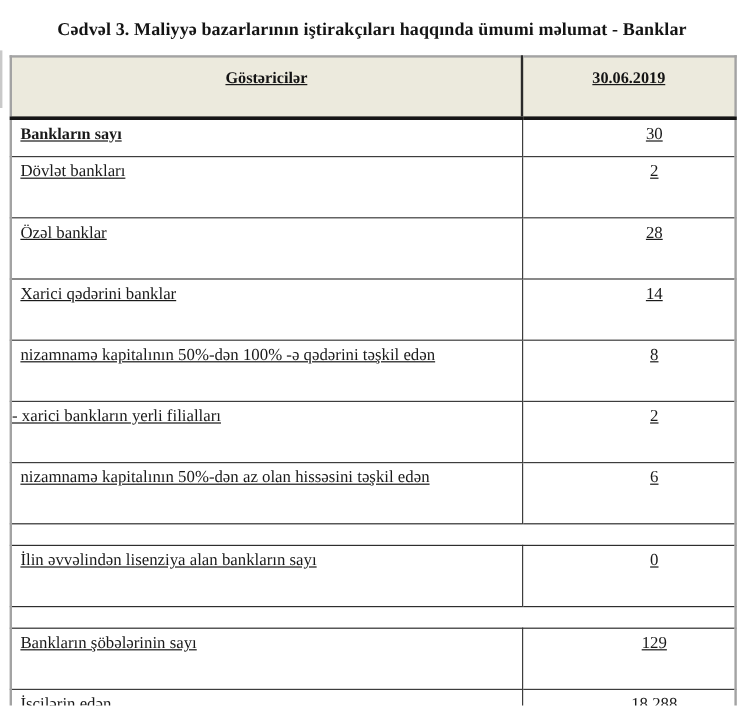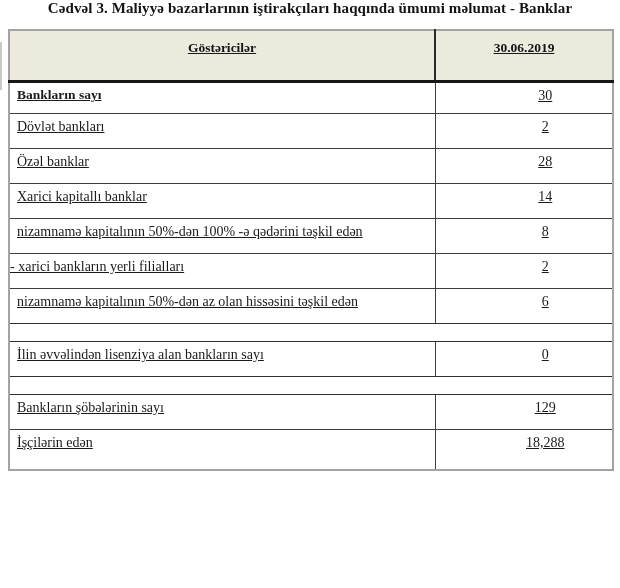--- a/index.html
+++ b/index.html
@@ -11,21 +11,21 @@
     overflow: hidden;
     font-family: "Liberation Serif", "DejaVu Serif", serif;
     color: #1a1a1a;
   }
   .page {
     width: 620px;
     height: 588px;
     position: relative;
   }
   .doc-title {
-    padding-top: 0;
+    padding-top: 17px;
     text-align: center;
     font-size: 15px;
     font-weight: bold;
     letter-spacing: 0.1px;
     color: #141414;
   }
   table.main-table {
     border-collapse: collapse;
     table-layout: fixed;
     margin-left: 8px;
@@ -45,21 +45,21 @@
     text-align: center;
     vertical-align: top;
     padding-top: 9px;
     border-bottom: 3px solid #161616;
     color: #141414;
   }
   thead th.value-head {
     border-left: 2px solid #2a2a2a;
   }
 
-  tbody tr { height: 35px; }
+  tbody tr { height: 51px; }
   tbody tr.first-row { height: 32px; }
   tbody tr.last-row  { height: 40px; }
   tbody tr.spacer    { height: 18px; }
 
   tbody td {
     border-top: 1.5px solid #3d3d3d;
     vertical-align: top;
     font-size: 14px;
     line-height: 1.25;
     padding-left: 44px;
@@ -121,21 +121,21 @@
         </tr>
         <tr class="">
           <td class="label">Dövlət bankları</td>
           <td class="value">2</td>
         </tr>
         <tr class="">
           <td class="label">Özəl banklar</td>
           <td class="value">28</td>
         </tr>
         <tr class="">
-          <td class="label">Xarici kapitallı banklar</td>
+          <td class="label">Xarici qədərini banklar</td>
           <td class="value">14</td>
         </tr>
         <tr class="">
           <td class="label">nizamnamə kapitalının 50%-dən 100% -ə qədərini təşkil edən</td>
           <td class="value">8</td>
         </tr>
         <tr class="">
           <td class="label indent">- xarici bankların yerli filialları</td>
           <td class="value">2</td>
         </tr>

